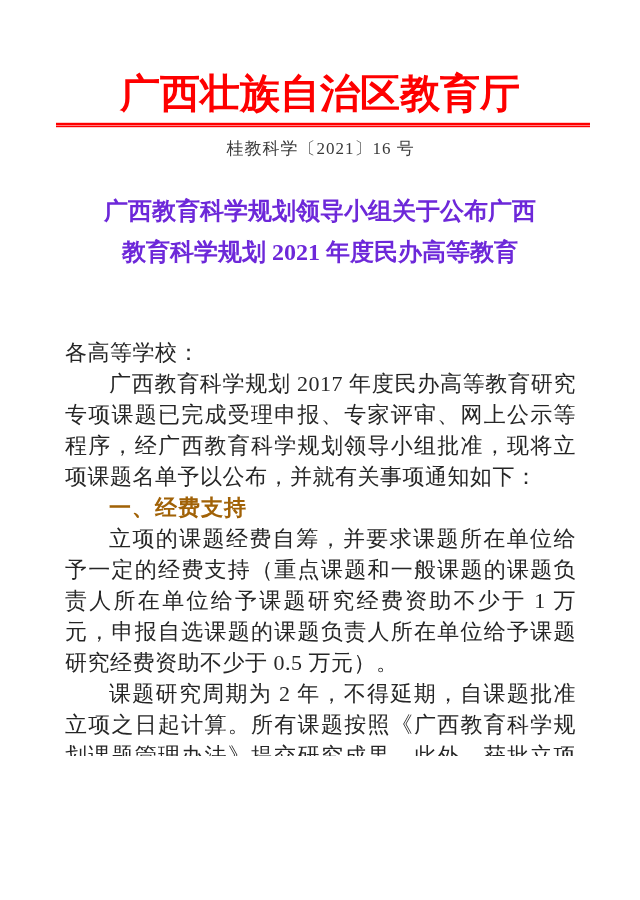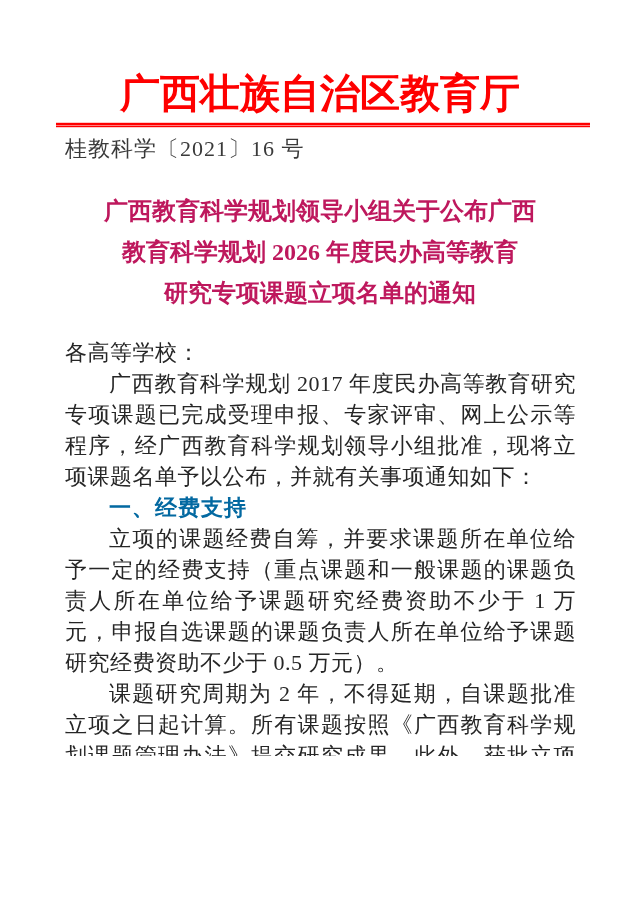--- a/index.html
+++ b/index.html
@@ -45,37 +45,37 @@
       #fe0000 4px, #fe0000 5px,
       #ffc9c9 5px, #ffc9c9 6px
     );
   }
   
   .doc-number {
     position: absolute;
     top: 138px;
     left: 65px;
     width: 511px;
-    text-align: left;
-    font-size: 22px;
+    text-align: center;
+    font-size: 17px;
     line-height: 22px;
     color: #3a3a3a;
     letter-spacing: 1px;
   }
   
   .title {
     position: absolute;
     top: 191px;
     left: 40px;
     width: 560px;
     text-align: center;
     font-size: 24px;
     line-height: 41px;
     font-weight: bold;
-    color: #be185d;
+    color: #6d28d9;
   }
   .title .title-line {
     display: block;
     white-space: nowrap;
   }
   
   .body-text {
     position: absolute;
     top: 337px;
     left: 65px;
@@ -90,21 +90,21 @@
   .body-text p {
     margin: 0;
     text-indent: 2em;
   }
   .body-text p.salutation {
     text-indent: 0;
   }
   .body-text p.section-heading {
     font-family: "Liberation Sans", "DejaVu Sans", sans-serif;
     font-weight: bold;
-    color: #0369a1;
+    color: #a16207;
     letter-spacing: 1px;
   }
   
   .rule-bottom {
     position: absolute;
     top: 851px;
     left: 56px;
     width: 535px;
     height: 5px;
     background: linear-gradient(
@@ -120,22 +120,21 @@
 <div class="page">
 
   <div class="agency">广西壮族自治区教育厅</div>
 
   <div class="rule-top"></div>
 
   <div class="doc-number">桂教科学〔2021〕16 号</div>
 
   <div class="title">
     <span class="title-line">广西教育科学规划领导小组关于公布广西</span>
-    <span class="title-line">教育科学规划 2026 年度民办高等教育</span>
-    <span class="title-line">研究专项课题立项名单的通知</span>
+    <span class="title-line">教育科学规划 2021 年度民办高等教育</span>
   </div>
 
   <div class="body-text">
     <p class="salutation">各高等学校：</p>
     <p>广西教育科学规划 2017 年度民办高等教育研究专项课题已完成受理申报、专家评审、网上公示等程序，经广西教育科学规划领导小组批准，现将立项课题名单予以公布，并就有关事项通知如下：</p>
     <p class="section-heading">一、经费支持</p>
     <p>立项的课题经费自筹，并要求课题所在单位给予一定的经费支持（重点课题和一般课题的课题负责人所在单位给予课题研究经费资助不少于 1 万元，申报自选课题的课题负责人所在单位给予课题研究经费资助不少于 0.5 万元）。</p>
     <p>课题研究周期为 2 年，不得延期，自课题批准立项之日起计算。所有课题按照《广西教育科学规划课题管理办法》提交研究成果。此外，获批立项的重点课题需在中文核心期刊中公开发表论文至少 1 篇，或出版专著 1 部，或在广西优秀期刊发表论文至少 2 篇；获批立项的一般课题，需在省级及以上刊物发表论文不</p>
   </div>
 

